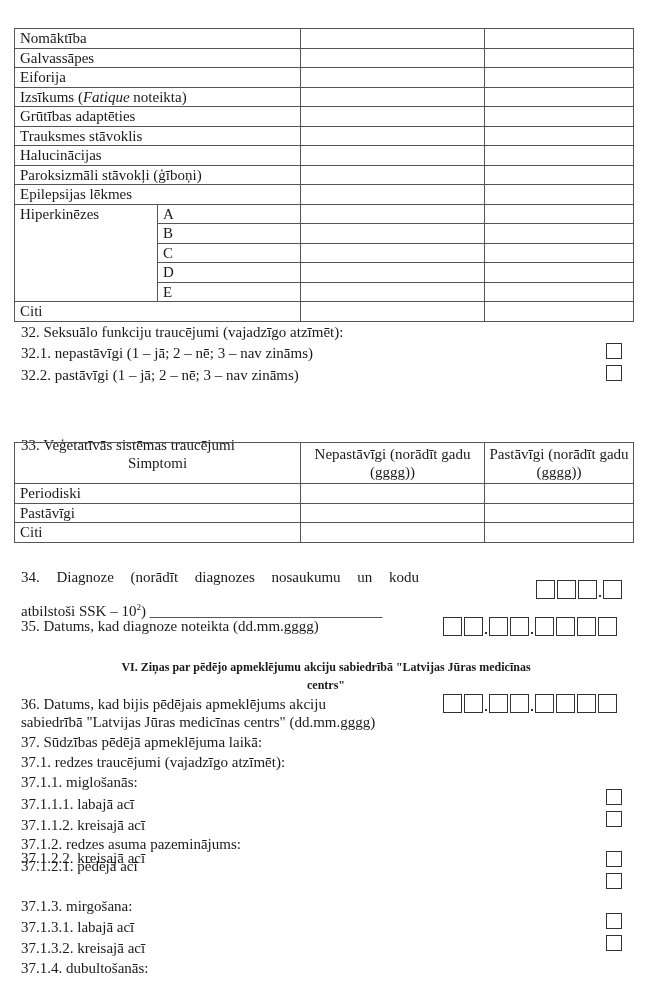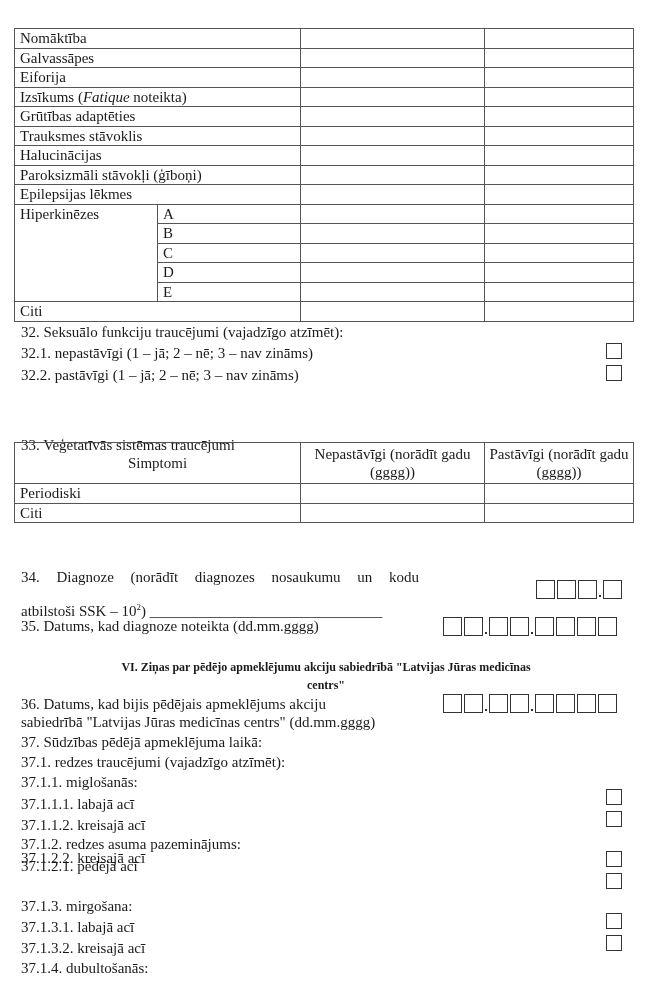--- a/index.html
+++ b/index.html
@@ -126,20 +126,25 @@
       <td style="height:36px;">Simptomi</td>
       <td>Nepastāvīgi (norādīt gadu (gggg))</td>
       <td>Pastāvīgi (norādīt gadu (gggg))</td>
     </tr>
     <tr>
         <td>Periodiski</td>
         <td class="empty"></td>
         <td class="empty"></td>
       </tr>
     <tr>
+        <td>Pastāvīgi</td>
+        <td class="empty"></td>
+        <td class="empty"></td>
+      </tr>
+    <tr>
         <td>Citi</td>
         <td class="empty"></td>
         <td class="empty"></td>
       </tr>
   </tbody>
 </table>
 
 <div class="line justify" style="top:567px; width:398px;">34. Diagnoze (norādīt diagnozes nosaukumu un kodu</div>
 <div class="line" style="top:597px;"><span>atbilstoši SSK – 10</span><sup style="font-size:9px;">2</sup><span>)</span> <span>_______________________________</span></div>
 <div class="boxrow" style="left:536px; top:580px;">

